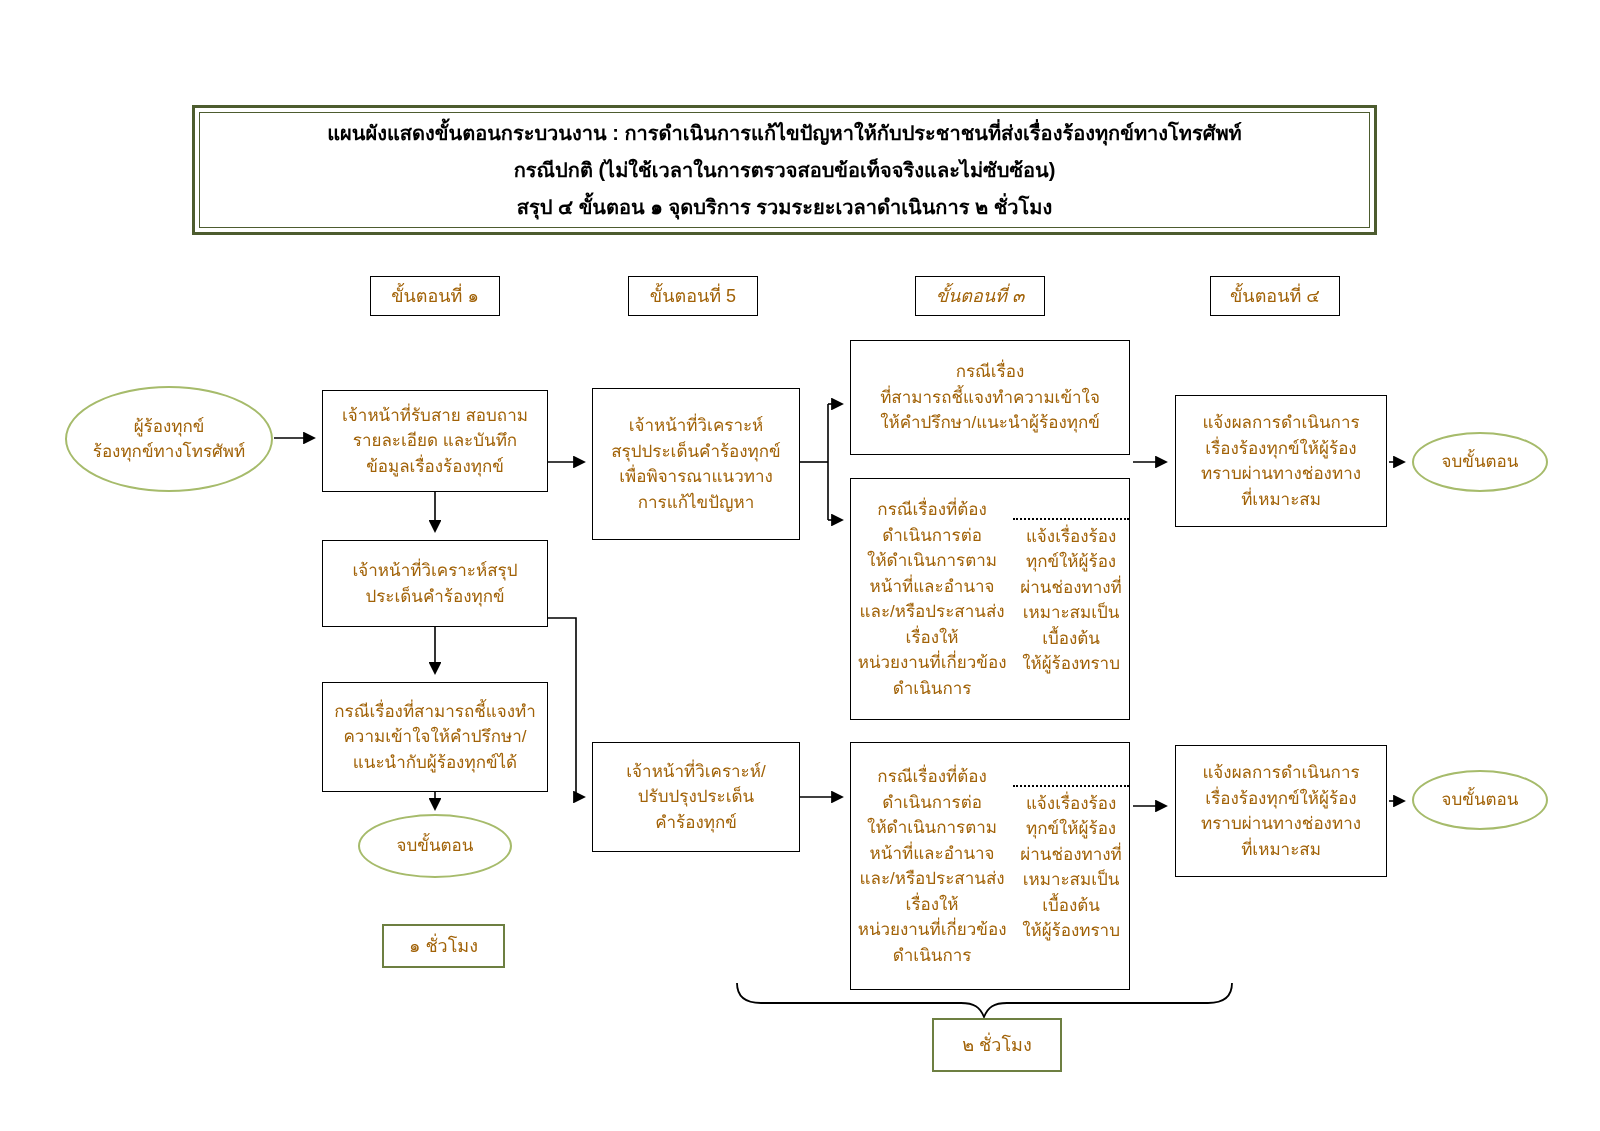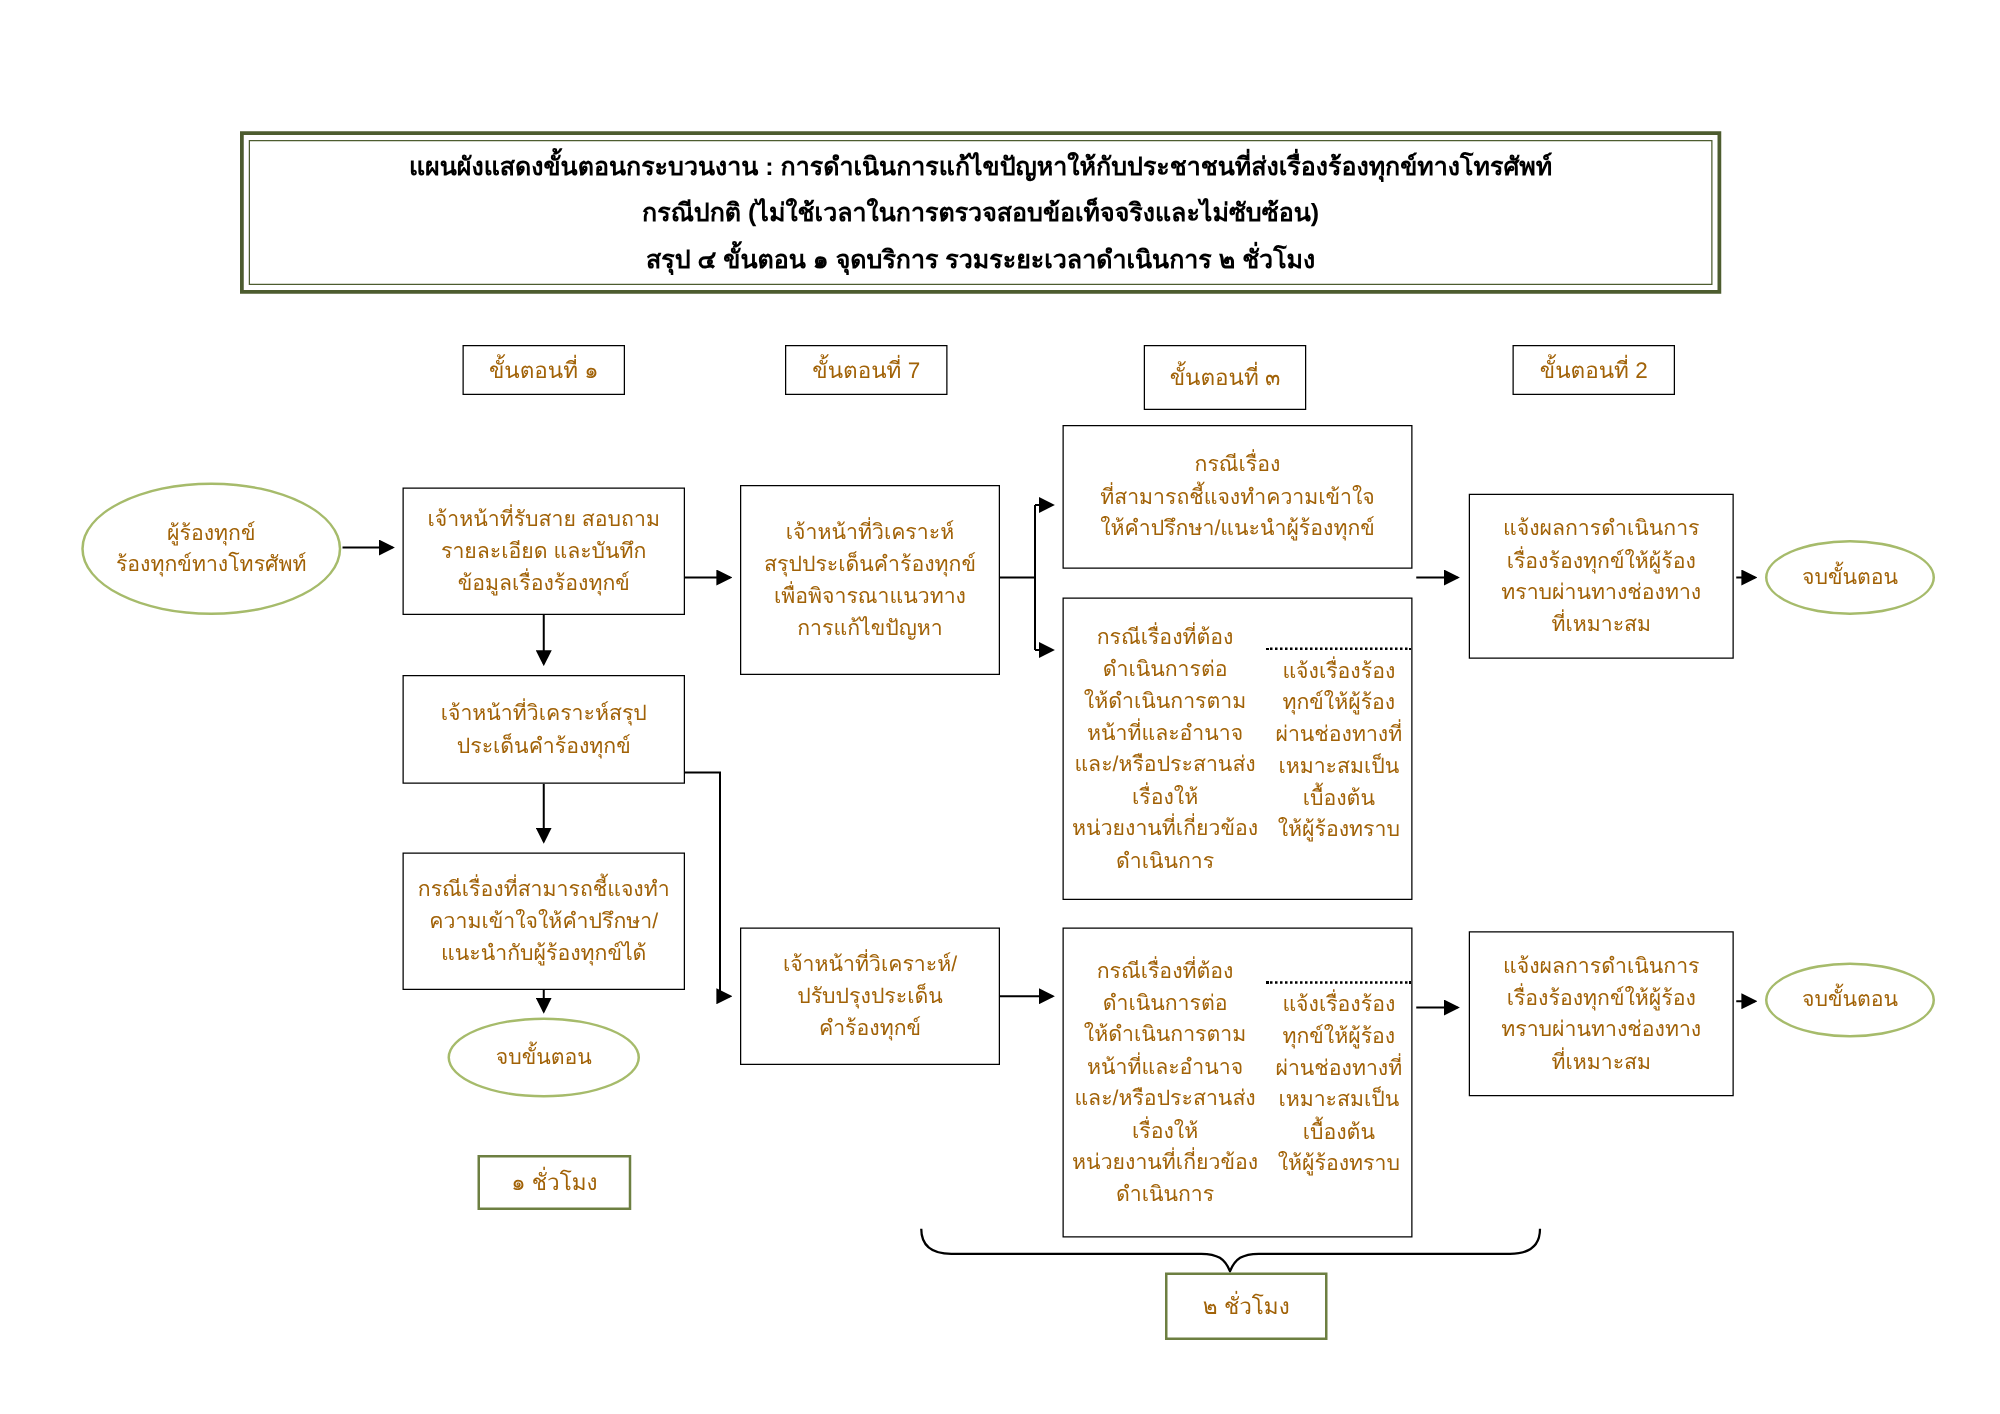--- a/index.html
+++ b/index.html
@@ -69,23 +69,23 @@
 
   <div class="title-box">
     <div class="title-inner">
       <div>แผนผังแสดงขั้นตอนกระบวนงาน : การดำเนินการแก้ไขปัญหาให้กับประชาชนที่ส่งเรื่องร้องทุกข์ทางโทรศัพท์</div>
       <div>กรณีปกติ (ไม่ใช้เวลาในการตรวจสอบข้อเท็จจริงและไม่ซับซ้อน)</div>
       <div>สรุป ๔ ขั้นตอน ๑ จุดบริการ รวมระยะเวลาดำเนินการ ๒ ชั่วโมง</div>
     </div>
   </div>
 
   <div class="node step-header" style="left:370px;top:276px;width:130px;height:40px;">ขั้นตอนที่ ๑</div>
-  <div class="node step-header" style="left:628px;top:276px;width:130px;height:40px;">ขั้นตอนที่ 7</div>
-  <div class="node step-header" style="left:915px;top:276px;width:130px;height:52px;">ขั้นตอนที่ ๓</div>
-  <div class="node step-header" style="left:1210px;top:276px;width:130px;height:40px;">ขั้นตอนที่ 2</div>
+  <div class="node step-header" style="left:628px;top:276px;width:130px;height:40px;">ขั้นตอนที่ 5</div>
+  <div class="node step-header" style="left:915px;top:276px;width:130px;height:40px;font-style:italic;">ขั้นตอนที่ ๓</div>
+  <div class="node step-header" style="left:1210px;top:276px;width:130px;height:40px;">ขั้นตอนที่ ๔</div>
 
   <div class="node ellipse" style="left:65px;top:386px;width:208px;height:106px;">ผู้ร้องทุกข์
 ร้องทุกข์ทางโทรศัพท์</div>
 
   <div class="node rect" style="left:322px;top:390px;width:226px;height:102px;">เจ้าหน้าที่รับสาย สอบถาม
 รายละเอียด และบันทึก
 ข้อมูลเรื่องร้องทุกข์</div>
   <div class="node rect" style="left:322px;top:540px;width:226px;height:87px;">เจ้าหน้าที่วิเคราะห์สรุป
 ประเด็นคำร้องทุกข์</div>
   <div class="node rect" style="left:322px;top:682px;width:226px;height:110px;">กรณีเรื่องที่สามารถชี้แจงทำ

